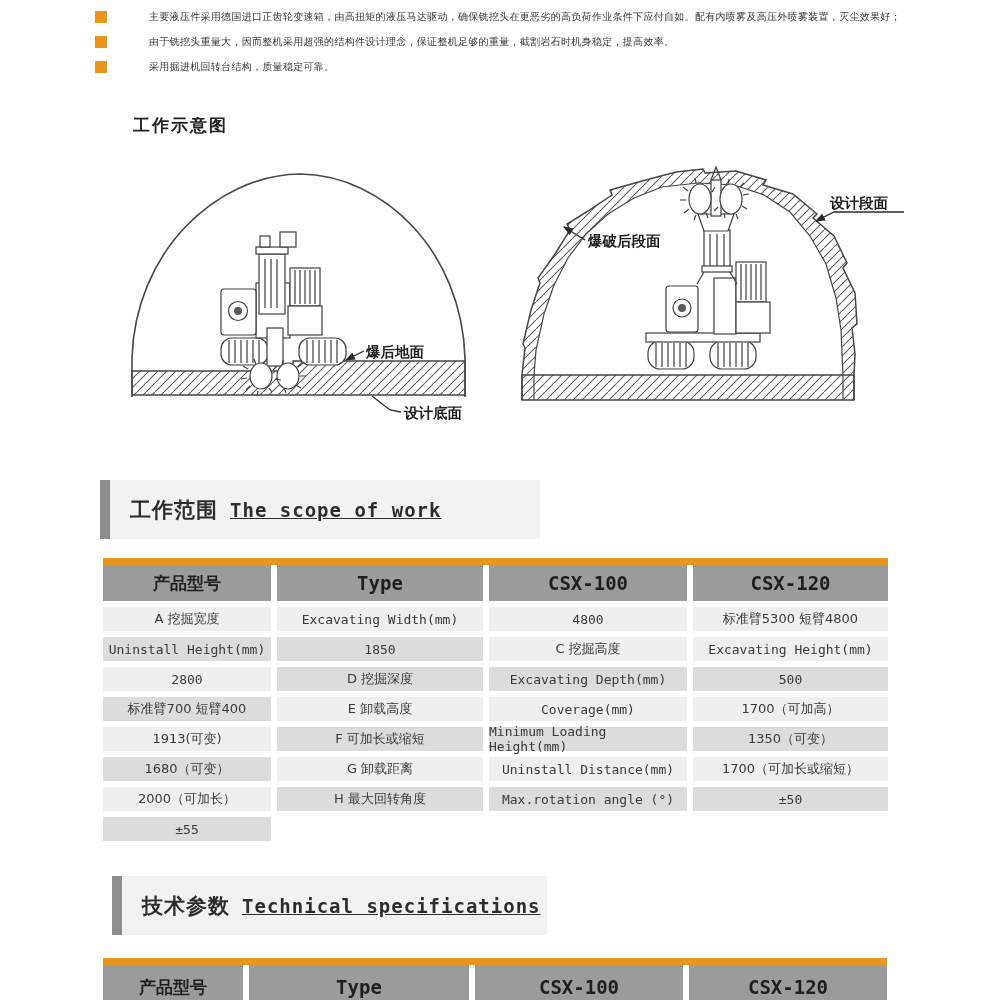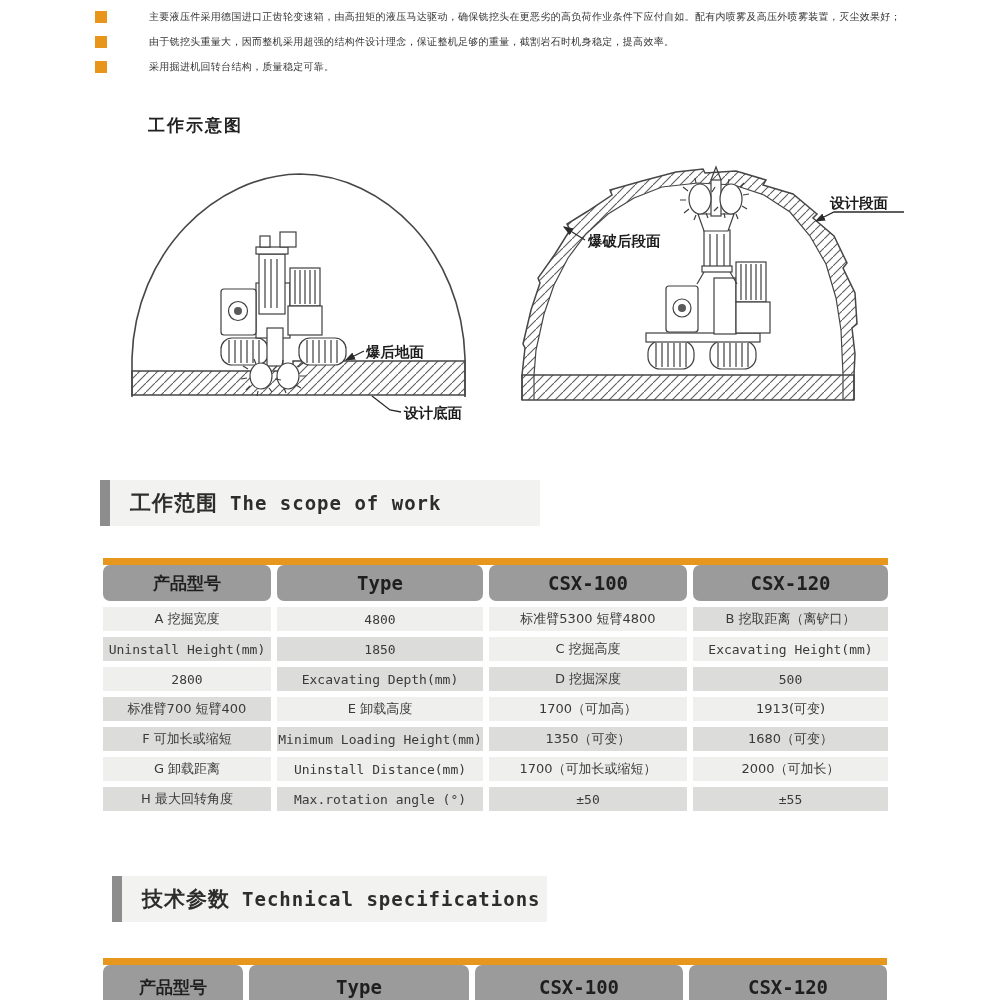--- a/index.html
+++ b/index.html
@@ -6,38 +6,38 @@
   body{
     width:1000px;height:1000px;overflow:hidden;position:relative;background:#ffffff;
     font-family:"DejaVu Sans","Liberation Sans",sans-serif;color:#333;
   }
   
   .bullets{position:absolute;left:95px;top:4px;width:812px;}
   .bullet{display:flex;align-items:flex-start;}
   .bsq{flex:0 0 12px;width:12px;height:12px;background:#E8951B;margin:7px 10px 0 0;}
   .btext{font-size:10px;line-height:25px;color:#363636;letter-spacing:.3px;margin-left:32px;}
   
-  .dtitle{position:absolute;left:148px;top:114px;font-size:17px;font-weight:bold;color:#222;letter-spacing:2px;}
+  .dtitle{position:absolute;left:133px;top:114px;font-size:17px;font-weight:bold;color:#222;letter-spacing:2px;}
   .dsvg{position:absolute;}
   
-  .sec-head{position:absolute;height:46px;background:#F2F2F0;display:flex;align-items:center;}
+  .sec-head{position:absolute;height:59px;background:#F2F2F0;display:flex;align-items:center;}
   .sec-bar{position:absolute;left:0;top:0;width:10px;height:100%;background:#8D8D8D;}
   .sec-zh{margin-left:30px;font-size:21px;font-weight:bold;color:#2d2d2d;letter-spacing:1px;}
   .sec-en{margin-left:12px;font-size:19px;font-weight:bold;color:#2d2d2d;
-          font-family:"DejaVu Sans Mono","Liberation Mono",monospace;letter-spacing:1px;}
+          font-family:"DejaVu Sans Mono","Liberation Mono",monospace;letter-spacing:1px;text-decoration:underline;}
   
   .tbl{position:absolute;}
   .obar{height:7px;background:#E8971E;}
   .grid1{display:grid;grid-template-columns:168px 206px 198px 195px;
          grid-template-rows:36px repeat(8,24px);gap:6px;background:#fff;}
   .grid2{display:grid;grid-template-columns:140px 220px 208px 198px;
          grid-template-rows:44px;gap:6px;background:#fff;}
   .hcell{background:#9B9B9B;color:#1f1f1f;font-weight:bold;display:flex;align-items:center;
          justify-content:center;font-size:19px;
-         font-family:"DejaVu Sans Mono","Liberation Mono",monospace;border-radius:7px;}
+         font-family:"DejaVu Sans Mono","Liberation Mono",monospace;}
   .hzh{font-size:17px;font-family:"DejaVu Sans","Liberation Sans",sans-serif;}
   .cell{display:flex;align-items:center;justify-content:center;font-size:13px;color:#3a3a3a;}
   .mono{font-family:"DejaVu Sans Mono","Liberation Mono",monospace;}
   .lt{background:#EFEFEE;}
   .dk{background:#DCDCDB;}
   svg text{font-family:"DejaVu Sans","Liberation Sans",sans-serif;}
 </style>
 </head>
 <body>
 
@@ -159,37 +159,38 @@
 
 <div class="tbl" style="left:103px;top:558px;width:785px;">
   <div class="obar"></div>
   <div class="grid1">
     <div class="hcell hzh">产品型号</div>
     <div class="hcell">Type</div>
     <div class="hcell">CSX-100</div>
     <div class="hcell">CSX-120</div>
 
     <div class="cell lt">A 挖掘宽度</div>
+    <div class="cell lt mono">Excavating Width(mm)</div>
     <div class="cell lt mono">4800</div>
     <div class="cell lt">标准臂5300  短臂4800</div>
 
-    <div class="cell dk">B 挖取距离（离铲口）</div>
     <div class="cell dk mono">Uninstall Height(mm)</div>
     <div class="cell dk mono">1850</div>
 
     <div class="cell lt">C 挖掘高度</div>
     <div class="cell lt mono">Excavating Height(mm)</div>
     <div class="cell lt mono">2800</div>
 
+    <div class="cell dk">D 挖掘深度</div>
     <div class="cell dk mono">Excavating Depth(mm)</div>
-    <div class="cell dk">D 挖掘深度</div>
     <div class="cell dk mono">500</div>
     <div class="cell dk">标准臂700  短臂400</div>
 
     <div class="cell lt">E 卸载高度</div>
+    <div class="cell lt mono">Coverage(mm)</div>
     <div class="cell lt">1700（可加高）</div>
     <div class="cell lt">1913(可变)</div>
 
     <div class="cell dk">F 可加长或缩短</div>
     <div class="cell dk mono">Minimum Loading Height(mm)</div>
     <div class="cell dk">1350（可变）</div>
     <div class="cell dk">1680（可变）</div>
 
     <div class="cell lt">G 卸载距离</div>
     <div class="cell lt mono">Uninstall Distance(mm)</div>

